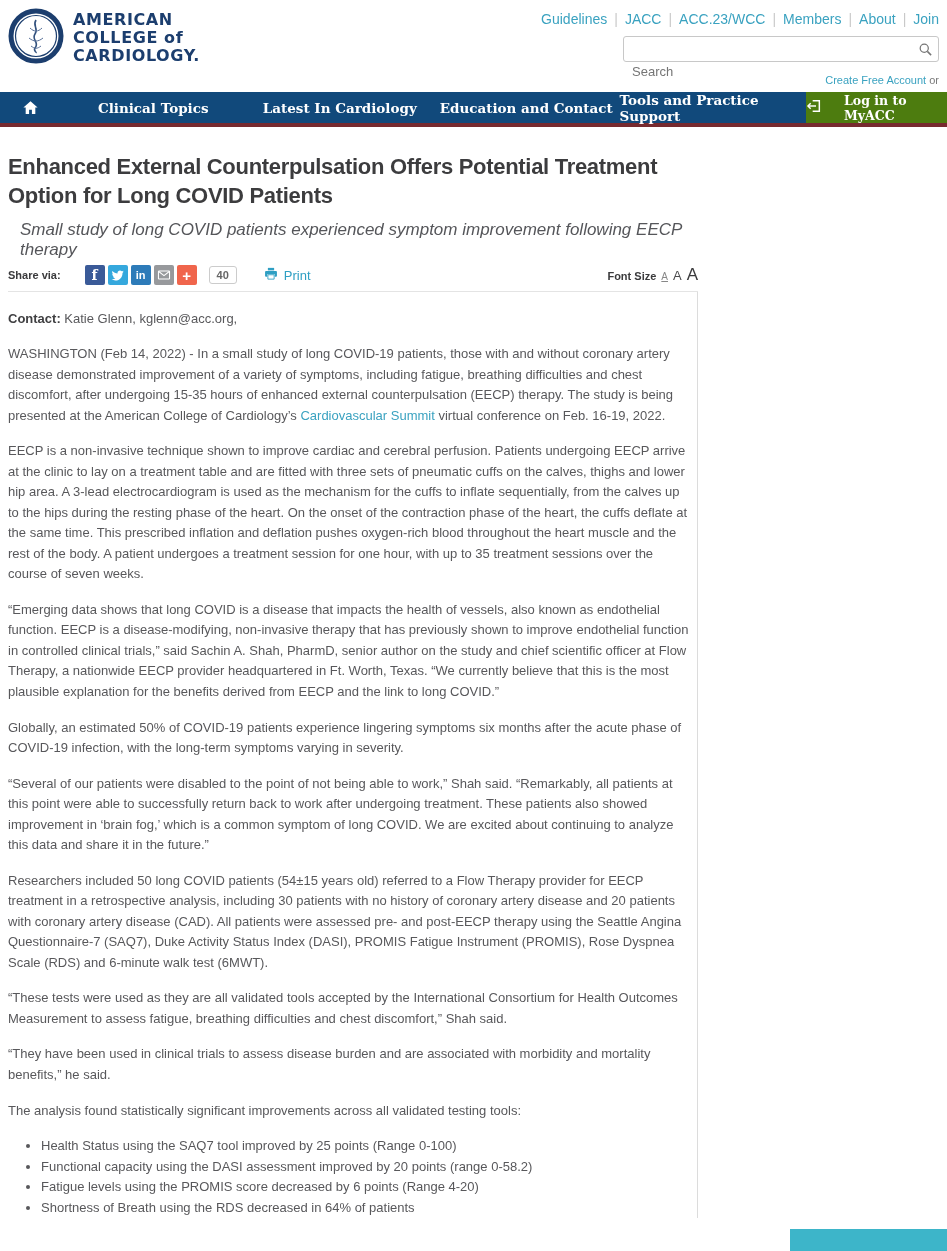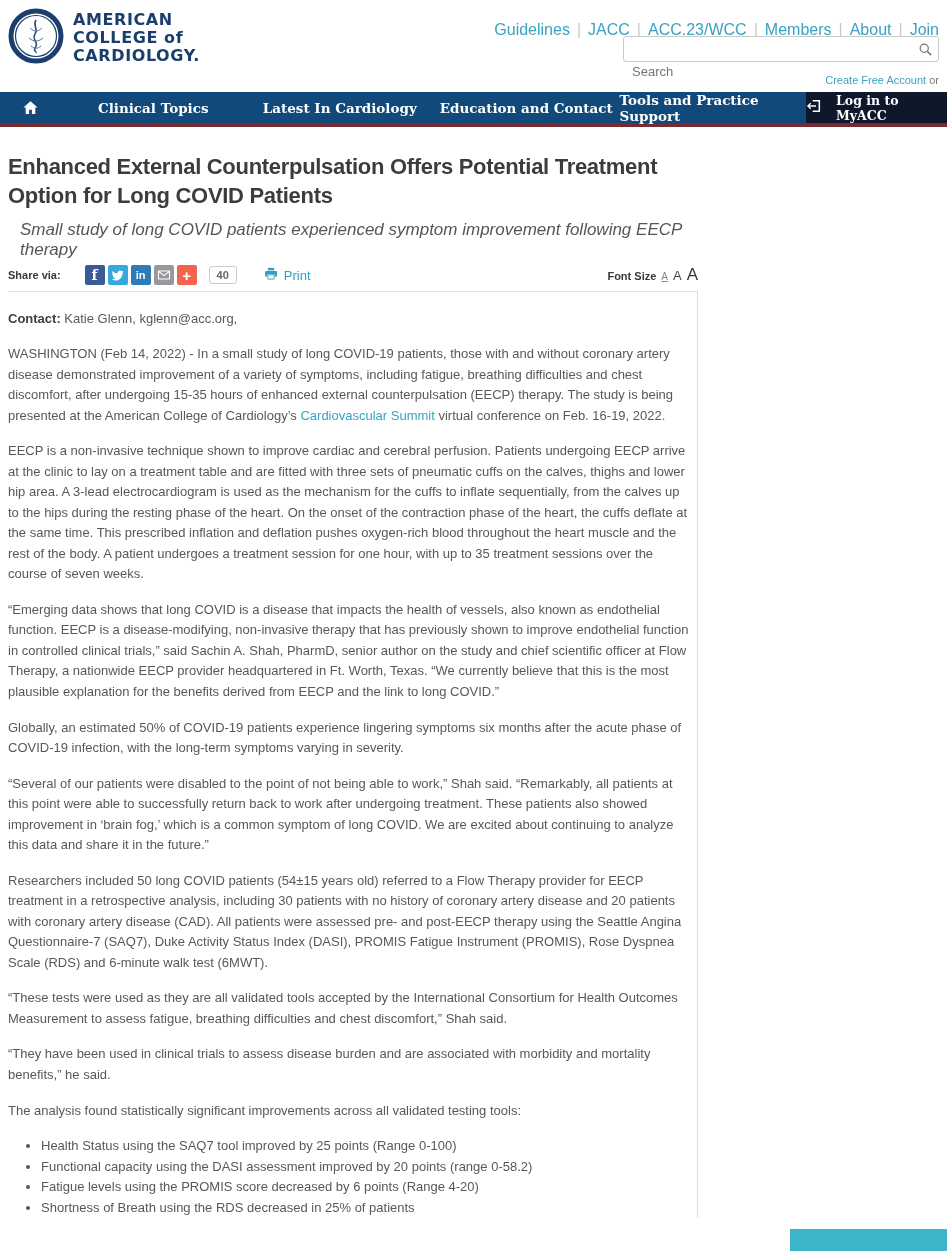--- a/index.html
+++ b/index.html
@@ -8,34 +8,34 @@
     width:947px; height:1251px; position:relative; overflow:hidden;
     background:#ffffff; font-family:"Liberation Sans", sans-serif;
     -webkit-font-smoothing:antialiased;
   }
   a { text-decoration:none; }
 
   
   .header { position:absolute; top:0; left:0; width:947px; height:92px; background:#fff; }
   .logo-wrap { position:absolute; left:8px; top:8px; display:flex; align-items:center; gap:9px; cursor:pointer; }
   .logo-text { color:#1c3e6e; font-weight:bold; font-size:16px; line-height:1.12; letter-spacing:.6px; font-family:"DejaVu Sans", sans-serif; }
-  .utility { position:absolute; top:21px; right:8px; font-size:16px; }
+  .utility { position:absolute; top:11px; right:8px; font-size:14px; }
   .utility a { color:#3aa2c0; }
   .utility .sep { color:#c9c9c9; margin:0 7px; }
   .searchbox { position:absolute; top:36px; right:8px; width:316px; height:26px; border:1px solid #c8c8c8; border-radius:3px; display:flex; align-items:center; background:#fff; }
   .searchbox input { flex:1; border:none; outline:none; height:100%; padding:0 8px; font-size:13px; color:#555; font-family:"Liberation Sans", sans-serif; background:transparent;margin-top:45px; }
   .searchbox .mag { width:26px; display:flex; justify-content:center; cursor:pointer; }
   .account-line { position:absolute; top:74px; right:8px; font-size:11px; color:#7a7a7a; }
   .account-line a { color:#3aa2c0; }
 
   
   .navbar { position:absolute; top:92px; left:0; width:947px; height:35px; background:#11497b; display:flex; align-items:stretch; border-bottom:4px solid #772a2f; }
   .nav-home { width:60px; display:flex; align-items:center; justify-content:center; cursor:pointer; }
   .nav-item { flex:1; display:flex; align-items:center; justify-content:center; color:#fff; font-weight:bold; font-size:13.5px; font-family:"DejaVu Serif", serif; cursor:pointer; }
-  .nav-login { width:141px; background:#0f172a; color:#fff; display:flex; align-items:center; justify-content:center; gap:14px; font-weight:bold; font-size:12.5px; font-family:"DejaVu Serif", serif; cursor:pointer; }
+  .nav-login { width:141px; background:#4d7c0f; color:#fff; display:flex; align-items:center; justify-content:center; gap:22px; font-weight:bold; font-size:12.5px; font-family:"DejaVu Serif", serif; cursor:pointer; }
 
   
   .main { position:absolute; top:131px; left:8px; width:690px; }
   .title { margin:21px 0 0; color:#3c3c3e; font-weight:bold; font-size:22px; line-height:1.33; letter-spacing:-0.3px; }
   .subtitle { margin:9px 12px 0; color:#55565a; font-style:italic; font-size:17px; }
   .date { margin-top:15px; font-size:11px; font-weight:bold; color:#3a3a3c; padding-bottom:6px; border-bottom:1px solid #e4e4e4; }
   .toolbar { height:32px; display:flex; align-items:center; border-bottom:1px solid #e4e4e4; }
   .share-label { font-size:11px; font-weight:bold; color:#3a3a3c; margin-right:21px; }
   .sicon { width:20px; height:20px; border-radius:2px; display:inline-flex; align-items:center; justify-content:center; margin-left:3px; cursor:pointer; color:#fff; font-weight:bold; }
   .sicon.fb { background:#3a5a98; font-size:14px; font-family:"DejaVu Serif", serif; }
@@ -169,20 +169,20 @@
         <p><span>Globally, an estimated 50% of COVID-19 patients experience lingering symptoms six months after the acute phase of COVID-19 infection, with the long-term symptoms varying in severity.</span></p>
         <p><span>“Several of our patients were disabled to the point of not being able to work,” Shah said. “Remarkably, all patients at this point were able to successfully return back to work after undergoing treatment. These patients also showed improvement in ‘brain fog,’ which is a common symptom of long COVID. We are excited about continuing to analyze this data and share it in the future.”</span></p>
         <p><span>Researchers included 50 long COVID patients (54±15 years old) referred to a Flow Therapy provider for EECP treatment in a retrospective analysis, including 30 patients with no history of coronary artery disease and 20 patients with coronary artery disease (CAD). All patients were assessed pre- and post-EECP therapy using the Seattle Angina Questionnaire-7 (SAQ7), Duke Activity Status Index (DASI), PROMIS Fatigue Instrument (PROMIS), Rose Dyspnea Scale (RDS) and 6-minute walk test (6MWT).</span></p>
         <p><span>“These tests were used as they are all validated tools accepted by the International Consortium for Health Outcomes Measurement to assess fatigue, breathing difficulties and chest discomfort,” Shah said.</span></p>
         <p><span>“They have been used in clinical trials to assess disease burden and are associated with morbidity and mortality benefits,” he said.</span></p>
         <p><span>The analysis found statistically significant improvements across all validated testing tools:</span></p>
         <ul>
           <li>Health Status using the SAQ7 tool improved by 25 points (Range 0-100)</li>
           <li>Functional capacity using the DASI assessment improved by 20 points (range 0-58.2)</li>
           <li>Fatigue levels using the PROMIS score decreased by 6 points (Range 4-20)</li>
-          <li>Shortness of Breath using the RDS decreased in 25% of patients</li>
+          <li>Shortness of Breath using the RDS decreased in 64% of patients</li>
         </ul>
       </div>
 
   </div>
 </div>
 
 <div class="feedback-tab"></div>
 
 </body></html>

